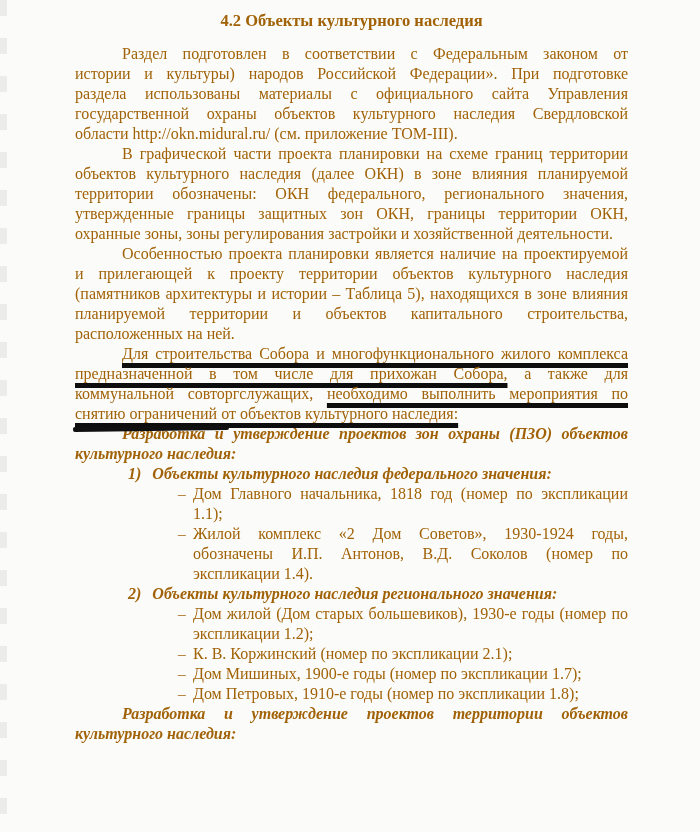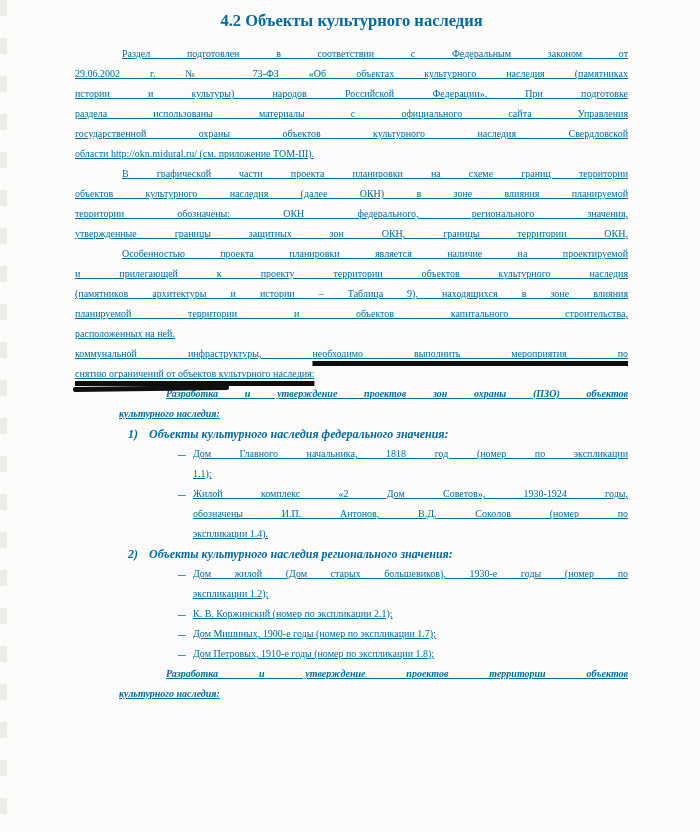--- a/index.html
+++ b/index.html
@@ -2,51 +2,51 @@
 <html lang="ru"><head>
 <meta charset="utf-8">
 <style>
   html,body{margin:0;padding:0;background:#ffffff;}
   .page{
     position:relative;
     width:700px;height:832px;
     background:#fbfbf9;
     overflow:hidden;
     font-family:"Liberation Serif","DejaVu Serif",serif;
-    color:#0369a1;
+    color:#a16207;
   }
   .scan-edge{
     position:absolute;left:0;top:0;bottom:0;width:7px;
     background:repeating-linear-gradient(to bottom,
       rgba(150,150,145,0.28) 0 16px,
       rgba(0,0,0,0) 16px 38px);
     opacity:.55;
     pointer-events:none;
   }
   .content{position:absolute;left:75px;top:10px;width:553px;}
   .title{
     text-align:center;font-weight:bold;font-size:16.5px;
     line-height:22px;margin:0 0 12px 0;
   }
   .line{
-    font-size:10px;line-height:20px;
-    text-align:justify;text-align-last:justify;text-decoration:underline;
+    font-size:16px;line-height:20px;
+    text-align:justify;text-align-last:justify;
   }
   .final{text-align-last:left;}
   .indent{text-indent:47px;}
-  .bi{font-weight:bold;font-style:italic;margin-left:44px;}
+  .bi{font-weight:bold;font-style:italic;}
   .marker{
     text-decoration:underline;
     text-decoration-thickness:4.5px;
     text-underline-offset:4px;
     text-decoration-color:#0e0e0e;
     text-decoration-skip-ink:none;
   }
   .hline{
-    font-size:12px;line-height:20px;
+    font-size:16px;line-height:20px;
     padding-left:53px;
     font-weight:bold;font-style:italic;
     text-align:left;
   }
   .hline .num{display:inline-block;margin-right:11px;}
   .ditem{position:relative;padding-left:118px;}
   .ditem .dash{
     position:absolute;left:103px;top:0;
     font-size:15.5px;line-height:20px;
   }
@@ -62,44 +62,46 @@
 
 <div class="page">
   <div class="scan-edge"></div>
 
   <div class="content">
 
     <div class="title">4.2 Объекты культурного наследия</div>
 
     <div>
       <div class="line indent">Раздел подготовлен в соответствии с Федеральным законом от</div>
-      <div class="line">29.06.2002 г. № 73-ФЗ «Об объектах культурного наследия (памятниках</div>
       <div class="line">истории и культуры) народов Российской Федерации». При подготовке</div>
       <div class="line">раздела использованы материалы с официального сайта Управления</div>
       <div class="line">государственной охраны объектов культурного наследия Свердловской</div>
       <div class="line final">области http://okn.midural.ru/ (см. приложение ТОМ-III).</div>
     </div>
 
     <div>
       <div class="line indent">В графической части проекта планировки на схеме границ территории</div>
       <div class="line">объектов культурного наследия (далее ОКН) в зоне влияния планируемой</div>
       <div class="line">территории обозначены: ОКН федерального, регионального значения,</div>
       <div class="line">утвержденные границы защитных зон ОКН, границы территории ОКН,</div>
+      <div class="line final">охранные зоны, зоны регулирования застройки и хозяйственной деятельности.</div>
     </div>
 
     <div>
       <div class="line indent">Особенностью проекта планировки является наличие на проектируемой</div>
       <div class="line">и прилегающей к проекту территории объектов культурного наследия</div>
-      <div class="line">(памятников архитектуры и истории – Таблица 9), находящихся в зоне влияния</div>
+      <div class="line">(памятников архитектуры и истории – Таблица 5), находящихся в зоне влияния</div>
       <div class="line">планируемой территории и объектов капитального строительства,</div>
       <div class="line final">расположенных на ней.</div>
     </div>
 
     <div class="measures">
-      <div class="line"><span>коммунальной инфраструктуры, </span><span class="marker">необходимо выполнить мероприятия по</span></div>
+      <div class="line indent"><span class="marker">Для строительства Собора и многофункционального жилого комплекса</span></div>
+      <div class="line"><span class="marker">предназначенной в том числе для прихожан Собора,</span><span> а также для</span></div>
+      <div class="line"><span>коммунальной совторгслужащих, </span><span class="marker">необходимо выполнить мероприятия по</span></div>
       <div class="line final"><span class="marker">снятию ограничений от объектов культурного наследия:</span></div>
       <div class="stroke"></div>
     </div>
 
     <div>
       <div class="line indent bi">Разработка и утверждение проектов зон охраны (ПЗО) объектов</div>
       <div class="line final bi">культурного наследия:</div>
     </div>
 
     <div class="hline">

